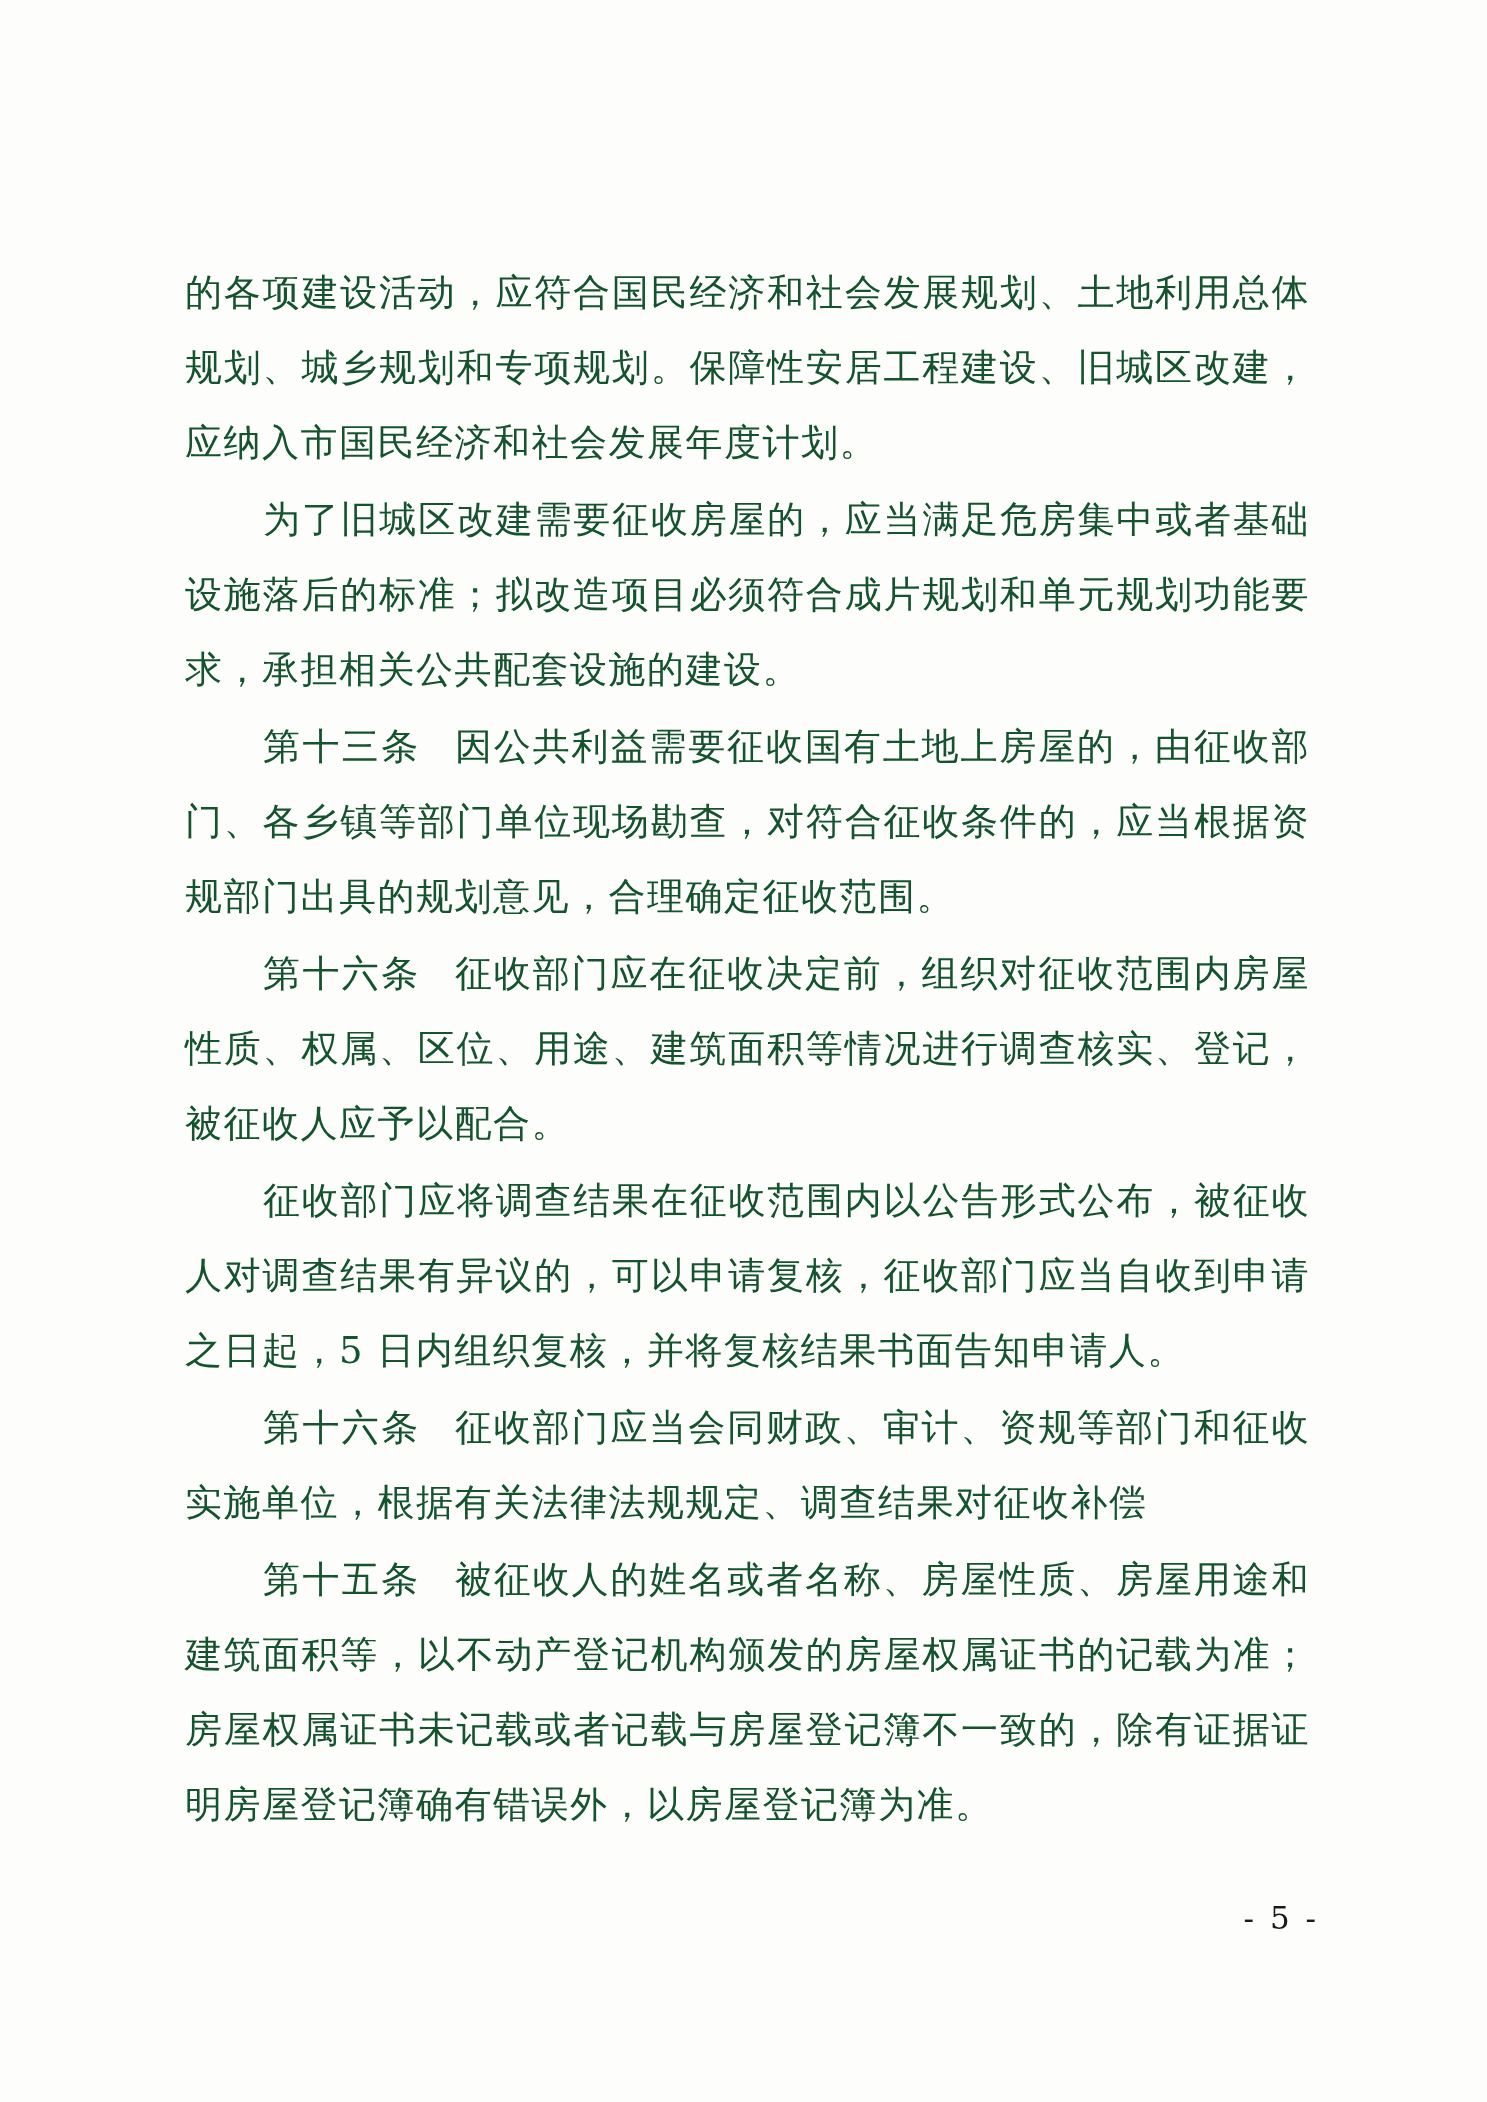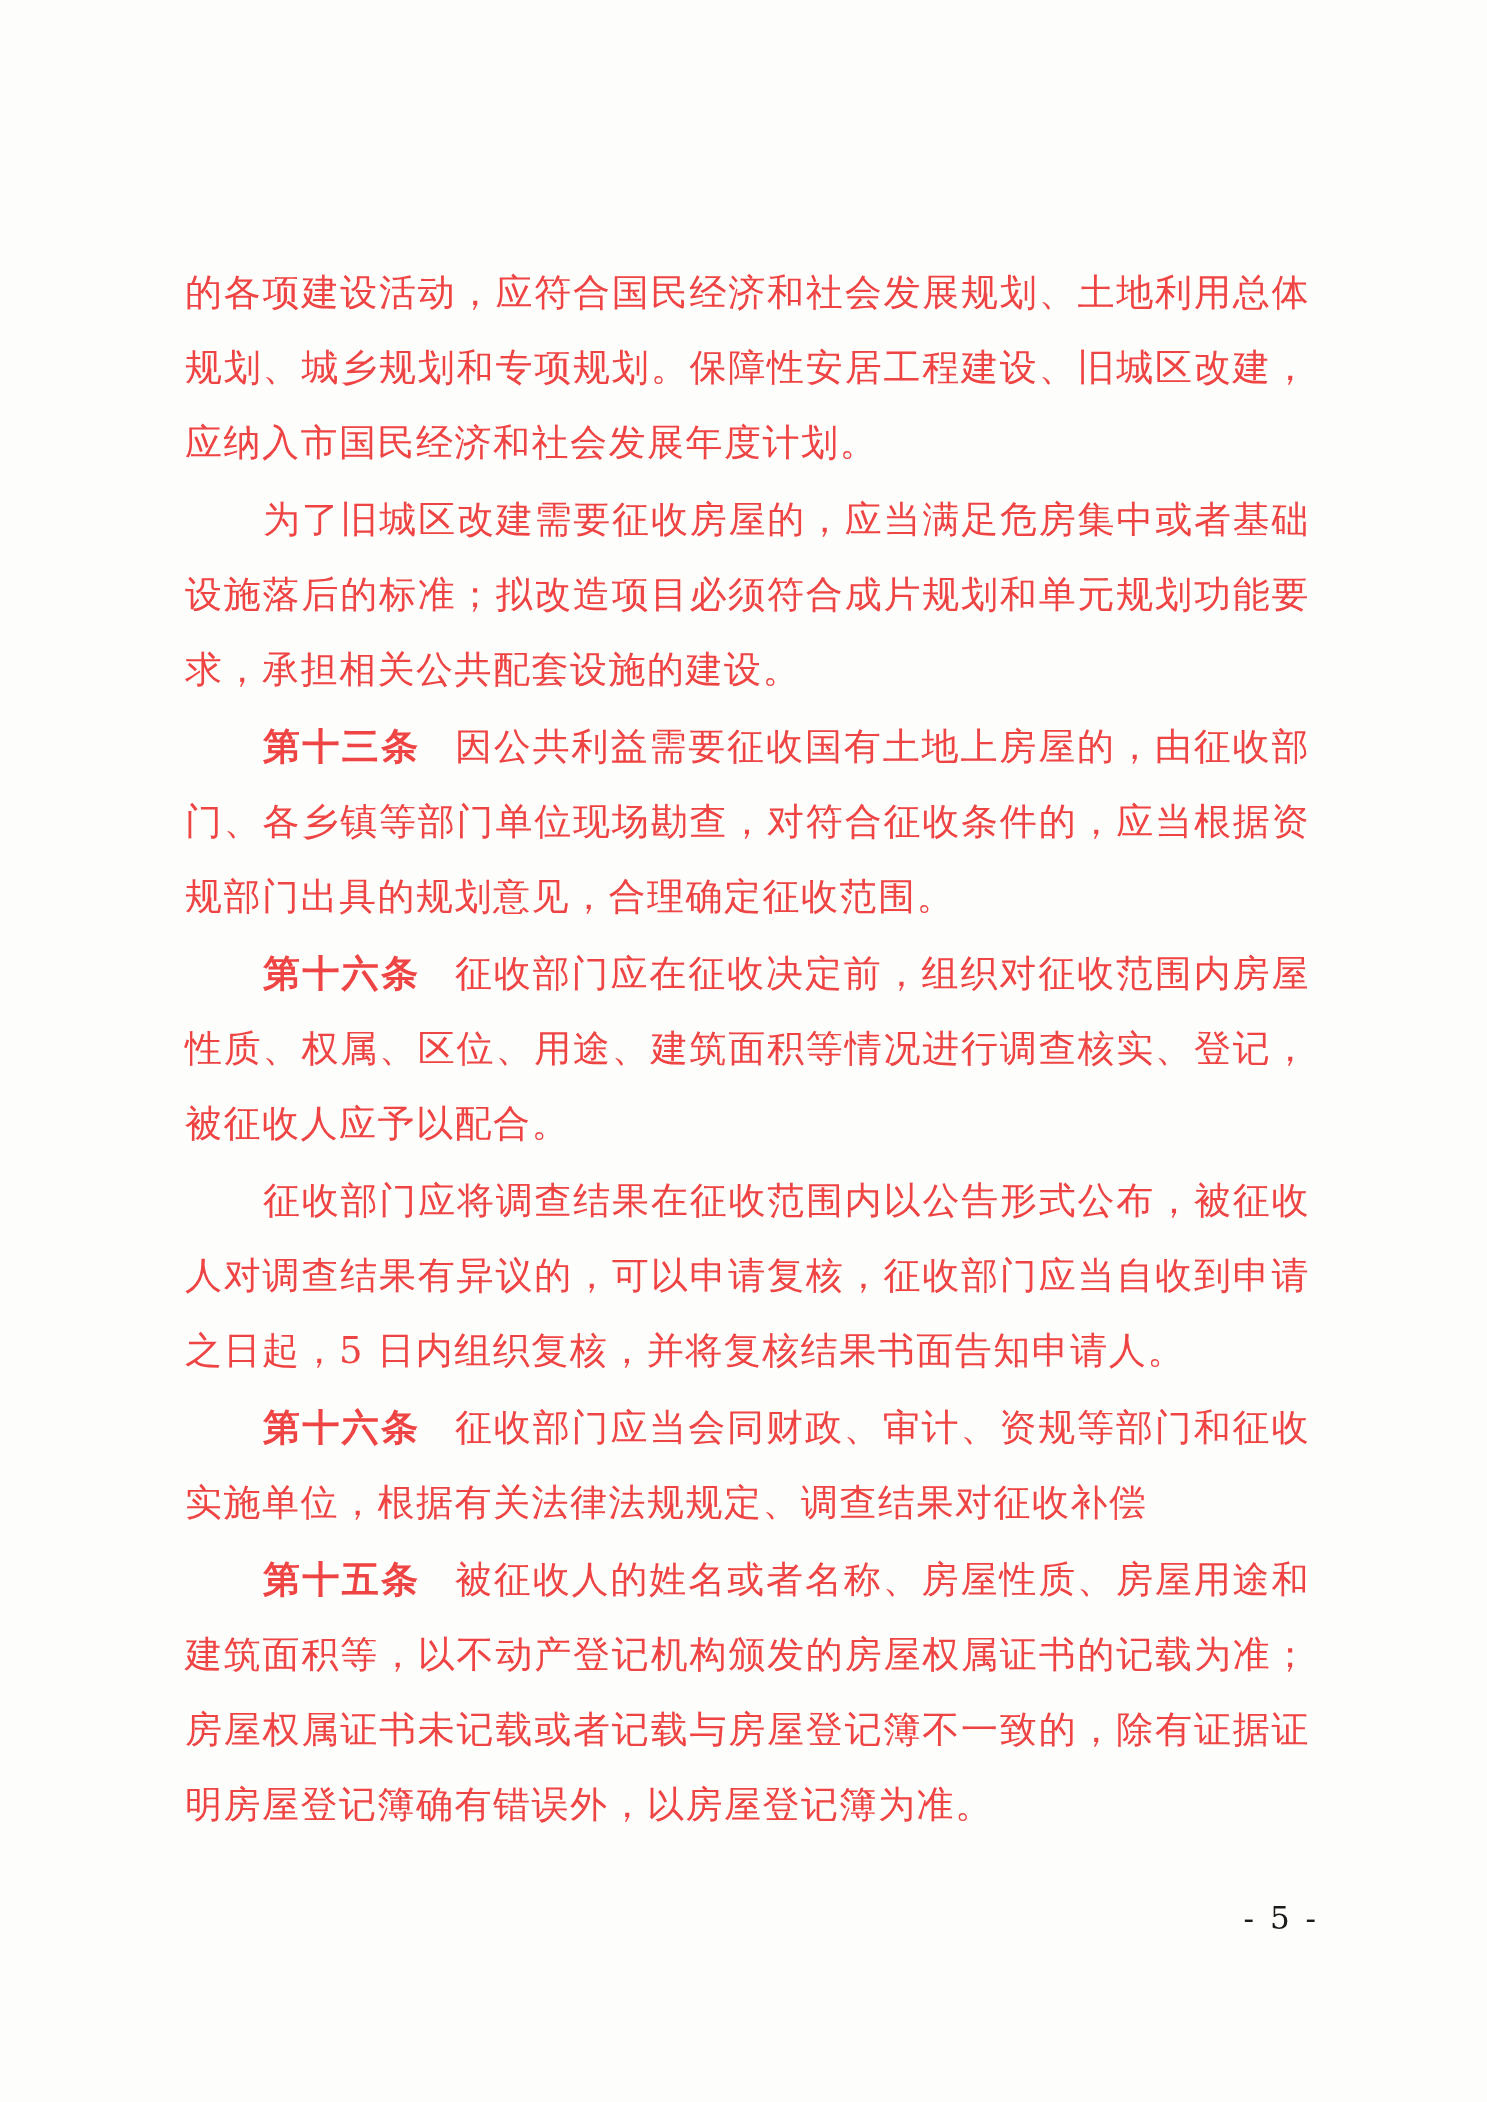--- a/index.html
+++ b/index.html
@@ -29,27 +29,27 @@
     width: 1125px;
   }
   p.para {
     margin: 0 0 2px 0;
     font-size: 37px;
     line-height: 75px;
     text-align: justify;
     text-justify: inter-ideograph;
     letter-spacing: 1.5px;
     font-family: "DejaVu Serif", serif;
-    color: #ef4444;
+    color: #14532d;
   }
   p.indent {
     text-indent: 78px;
   }
   .article-label {
-    font-weight: bold;
+    font-weight: normal;
     letter-spacing: 2px;
   }
   .gap {
     display: inline-block;
     width: 34px;
   }
   .pagenum {
     position: absolute;
     right: 168px;
     top: 1900px;

